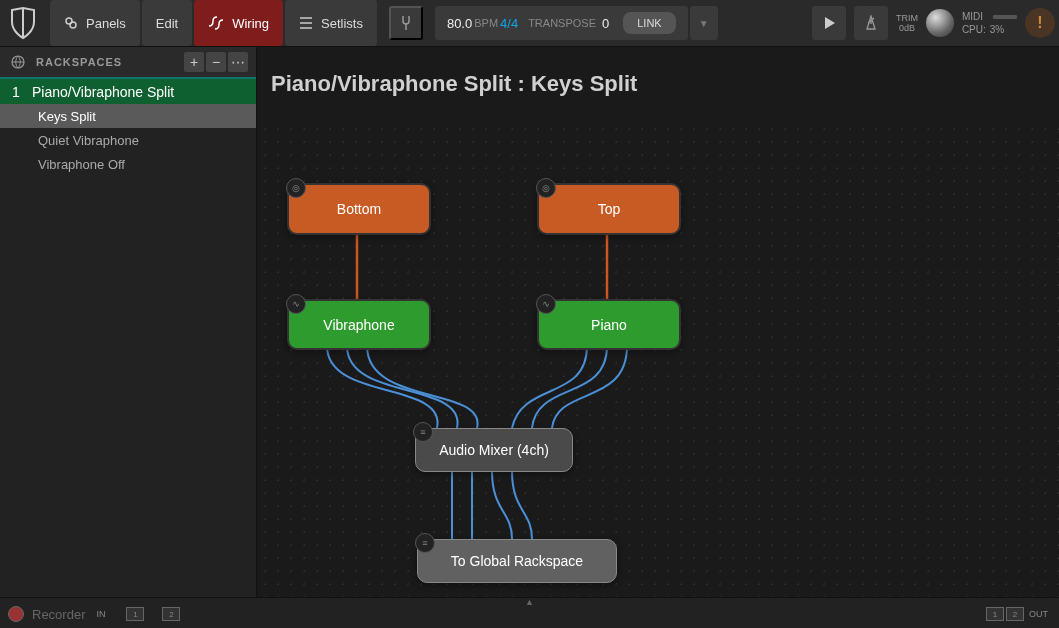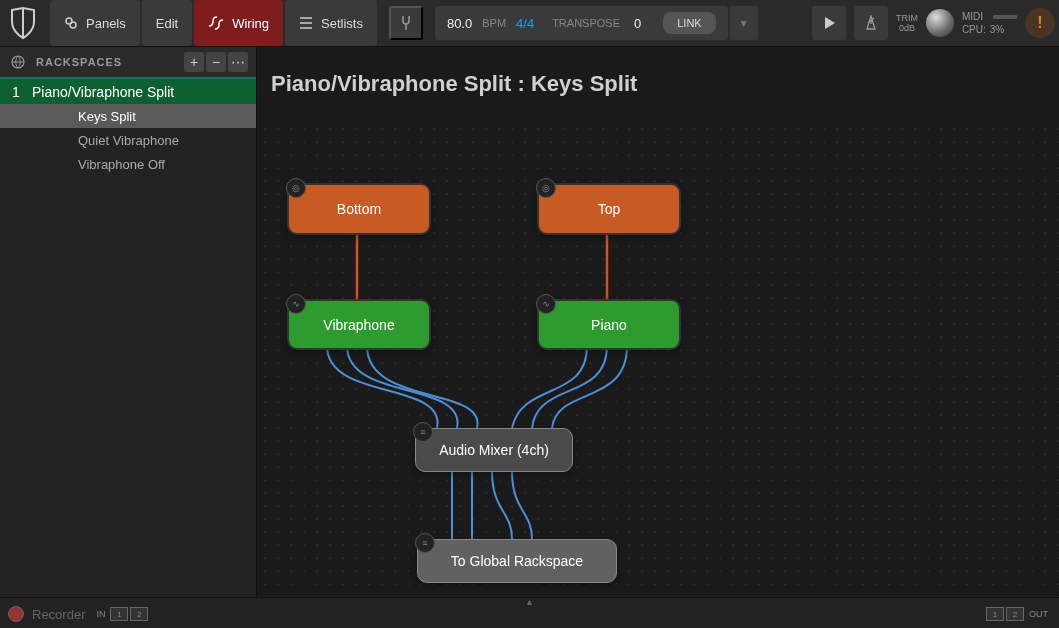--- a/index.html
+++ b/index.html
@@ -2,21 +2,21 @@
 <html><head>
 <meta charset="utf-8">
 <style>
 html,body{margin:0;padding:0;width:1059px;height:628px;background:#1a1a1a;font-family:-apple-system,BlinkMacSystemFont,"Segoe UI",Arial,sans-serif;color:#ccc;overflow:hidden;font-size:13px}
 .top-bar{height:46px;background:#2a2a2a;display:flex;align-items:center;padding:0 4px;gap:2px;border-bottom:1px solid #111}
 .logo{width:38px;height:38px;display:flex;align-items:center;justify-content:center;margin-right:6px}
 .tb-btn{height:46px;padding:0 14px;background:#3a3a3a;border:none;color:#ddd;border-radius:3px;display:flex;align-items:center;gap:8px;cursor:pointer;font-size:13px}
 .tb-btn.active{background:#7f1d1d;color:#fff}
 .tb-group{display:flex;gap:2px;border-radius:3px;overflow:hidden}
 .tb-sep{width:8px}
-.tempo-box{height:34px;background:#3a3a3a;border-radius:3px;display:flex;align-items:center;padding:0 12px;gap:10px}
+.tempo-box{height:34px;background:#3a3a3a;border-radius:3px;display:flex;align-items:center;padding:0 12px;gap:2px}
 .bpm-val{color:#eee;font-weight:500}
 .bpm-lbl{color:#888;font-size:11px}
 .ts-val{color:#0ea5e9}
 .trans-lbl{color:#888;font-size:11px;margin-left:8px}
 .trans-val{color:#eee;padding:0 4px}
 .link-btn{background:#555;color:#ddd;border:none;height:22px;padding:0 14px;border-radius:8px;font-size:11px;margin-left:8px}
 .dropdown-arrow{height:34px;width:28px;background:#3a3a3a;display:flex;align-items:center;justify-content:center;border-radius:3px;font-size:10px;color:#777}
 .right-widgets{margin-left:auto;display:flex;align-items:center;gap:8px}
 .play-btn{width:34px;height:34px;background:#3a3a3a;border-radius:3px;display:flex;align-items:center;justify-content:center}
 .metro-btn{width:34px;height:34px;background:#3a3a3a;border-radius:3px;display:flex;align-items:center;justify-content:center}
@@ -29,35 +29,35 @@
 
 .body-area{display:flex;height:calc(100% - 46px - 32px)}
 .sidebar{width:256px;background:#222;border-right:1px solid #111;display:flex;flex-direction:column}
 .sidebar-hdr{height:30px;background:#2a2a2a;display:flex;align-items:center;padding:0 8px;border-bottom:2px solid #0f766e}
 .sidebar-hdr-title{flex:1;font-size:11px;letter-spacing:1px;color:#999;font-weight:bold}
 .sidebar-hdr-btn{width:20px;height:20px;background:#444;border:none;color:#ccc;border-radius:2px;font-size:14px;display:flex;align-items:center;justify-content:center;margin-left:2px;cursor:pointer}
 .globe-icon{width:20px;height:20px;margin-right:8px;display:flex;align-items:center;justify-content:center;font-size:13px;color:#999}
 .rack-item{height:25px;display:flex;align-items:center;padding-left:12px;cursor:pointer;font-size:14px}
 .rack-item.selected{background:#0f6030;color:#fff}
 .rack-num{width:20px;color:#fff}
-.var-item{height:24px;display:flex;align-items:center;padding-left:78px;cursor:pointer;font-size:13px;color:#aaa}
+.var-item{height:24px;display:flex;align-items:center;padding-left:38px;cursor:pointer;font-size:13px;color:#aaa}
 .var-item.selected{background:#5a5a5a;color:#fff}
 .main{flex:1;display:flex;flex-direction:column;overflow:hidden}
 .title-bar{padding:24px 14px;font-size:22px;font-weight:bold;color:#d0d0d0;background:#1a1a1a}
 .canvas{flex:1;position:relative;background:#1a1a1a;background-image:radial-gradient(#2c2c2c 1px,transparent 1px);background-size:13px 13px;background-position:2px 2px}
 svg.wires{position:absolute;top:0;left:0;width:100%;height:100%;pointer-events:none}
 .node{position:absolute;border-radius:10px;display:flex;align-items:center;justify-content:center;color:#fff;font-size:14px;cursor:move;box-shadow:0 2px 6px rgba(0,0,0,.4)}
 .node .handle{position:absolute;top:-7px;left:-3px;width:18px;height:18px;background:#222;border-radius:50%;border:1px solid #555;display:flex;align-items:center;justify-content:center;font-size:9px;color:#888}
 .node.orange{background:#c85a23;border:2px solid #333}
 .node.green{background:#2d9b2d;border:2px solid #333}
 .node.gray{background:#4a4a4a;border:1px solid #888}
 .bottom-bar{height:32px;background:#222;border-top:1px solid #111;display:flex;align-items:center;padding:0 8px;gap:8px;position:relative}
 .rec-btn{width:14px;height:14px;border-radius:50%;background:#933;border:1px solid #666}
 .rec-lbl{color:#666;font-size:13px}
-.midi-ind{display:flex;gap:2px;align-items:center}
+.midi-ind{display:flex;gap:18px;align-items:center}
 .midi-box{width:16px;height:12px;border:1px solid #666;background:#333;font-size:8px;color:#888;display:flex;align-items:center;justify-content:center}
 .midi-lbl{font-size:9px;color:#888;margin:0 3px}
 .bottom-arrow{position:absolute;left:50%;top:-1px;transform:translateX(-50%);width:30px;height:10px;display:flex;align-items:center;justify-content:center;color:#666;font-size:9px}
 .midi-out{margin-left:auto;display:flex;gap:2px;align-items:center}
 </style>
 </head>
 <body>
 
 <div class="top-bar">
   <div class="logo">

